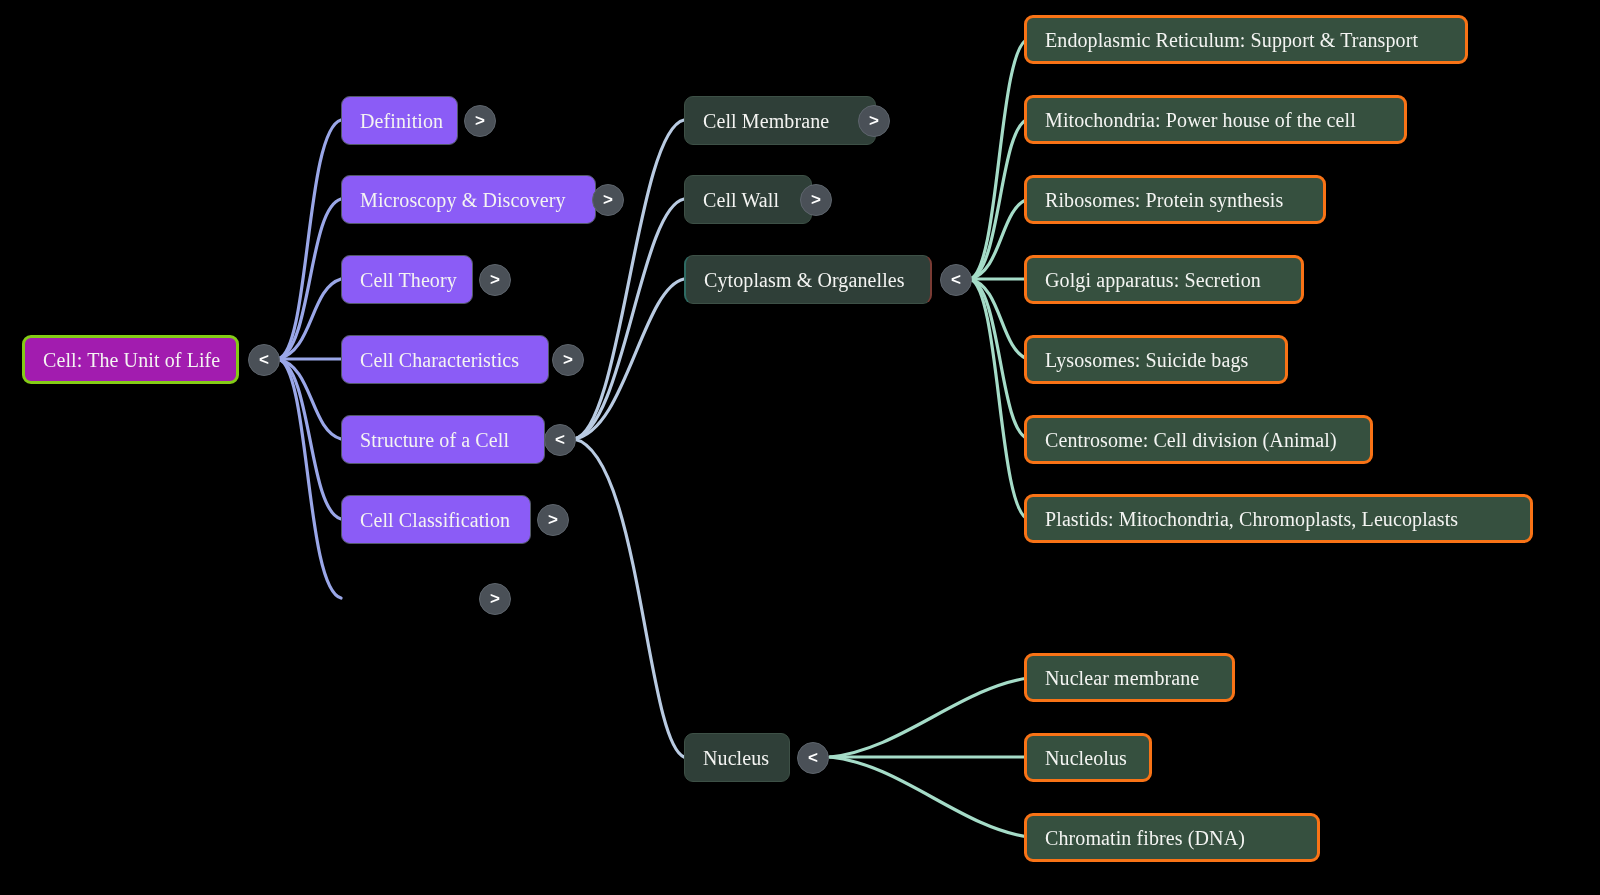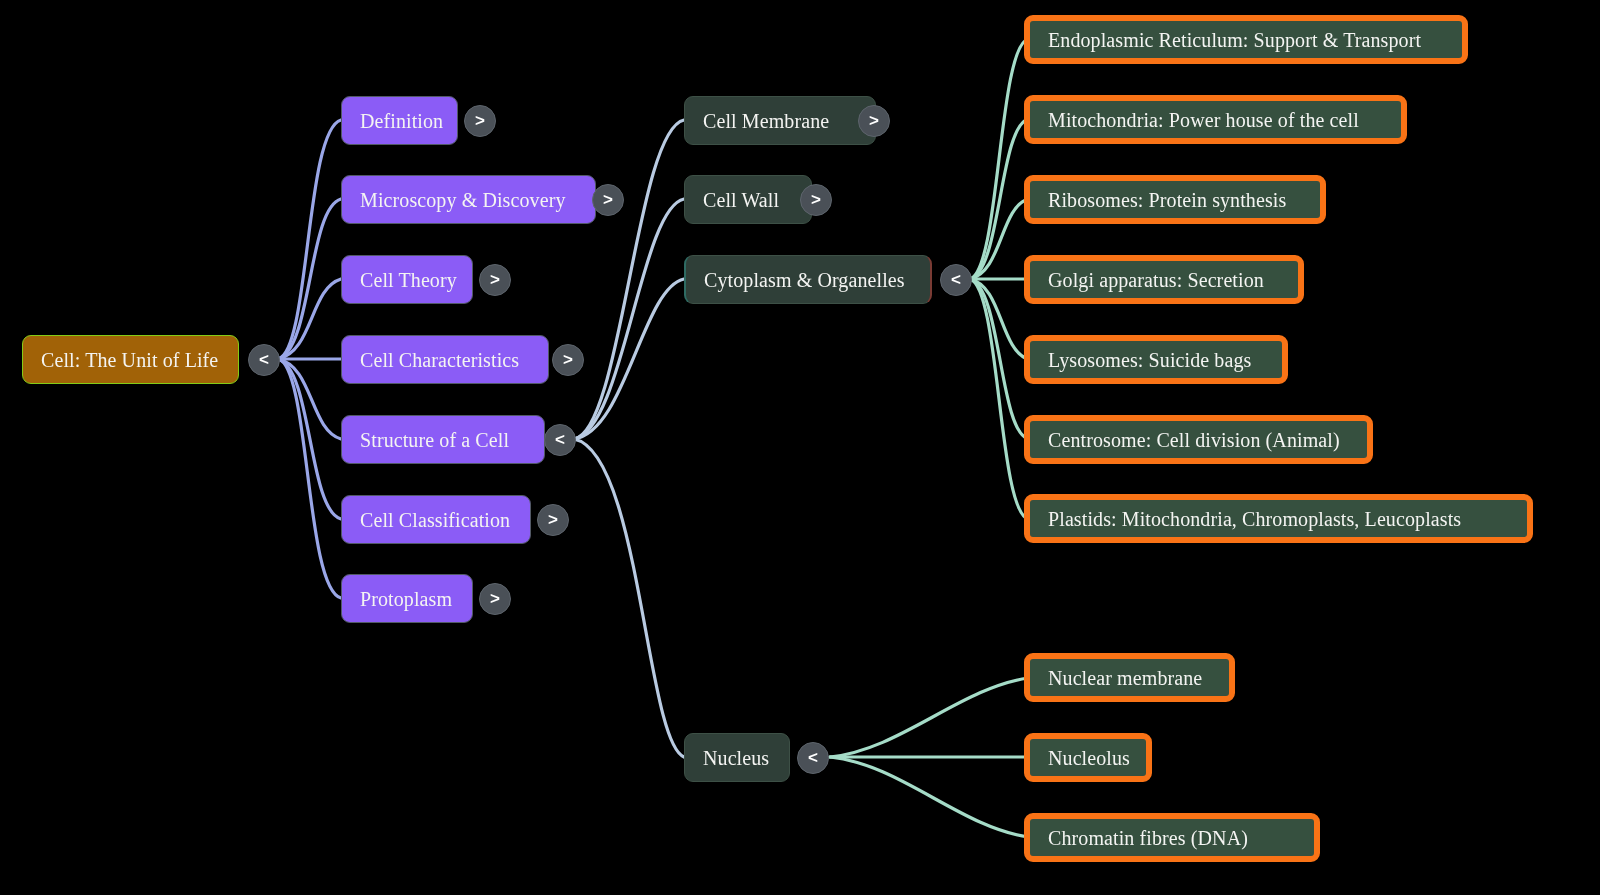--- a/index.html
+++ b/index.html
@@ -34,22 +34,22 @@
     white-space: nowrap;
     padding: 0 18px;
     letter-spacing: 0.1px;
   }
   .node-label {
     display: block;
     line-height: 1;
   }
   
   .lvl0 {
-    background: #a16207;
-    border: 1px solid #84cc16;
+    background: #a21caf;
+    border: 3px solid #84cc16;
     font-size: 20px;
   }
   
   .lvl1 {
     background: #8b5cf6;
     border: 1px solid #525965;
     font-size: 20px;
   }
   
   .lvl2 {
@@ -57,21 +57,21 @@
     border: 1px solid #3d5046;
     font-size: 20px;
   }
   .lvl2.accent-edges {
     border-left: 2px solid #2e6b63;
     border-right: 2px solid #7a3b34;
   }
   
   .lvl3 {
     background: #36503f;
-    border: 6px solid #f97316;
+    border: 3px solid #f97316;
     font-size: 20px;
   }
   
   .toggle {
     position: absolute;
     width: 30px;
     height: 30px;
     border-radius: 50%;
     background: #4a5057;
     border: 1px solid #5d646c;
@@ -171,23 +171,20 @@
     <span>&lt;</span>
   </div>
 
   <div class="node lvl1" style="left:341px; top:495px; width:190px; height:49px;">
     <span class="node-label">Cell Classification</span>
   </div>
   <div class="toggle" style="left:537px; top:504px;">
     <span>&gt;</span>
   </div>
 
-  <div class="node lvl1" style="left:341px; top:574px; width:132px; height:49px;">
-    <span class="node-label">Protoplasm</span>
-  </div>
   <div class="toggle" style="left:479px; top:583px;">
     <span>&gt;</span>
   </div>
 
   <div class="node lvl2" style="left:684px; top:96px; width:192px; height:49px;">
     <span class="node-label">Cell Membrane</span>
   </div>
   <div class="toggle" style="left:858px; top:105px;">
     <span>&gt;</span>
   </div>

